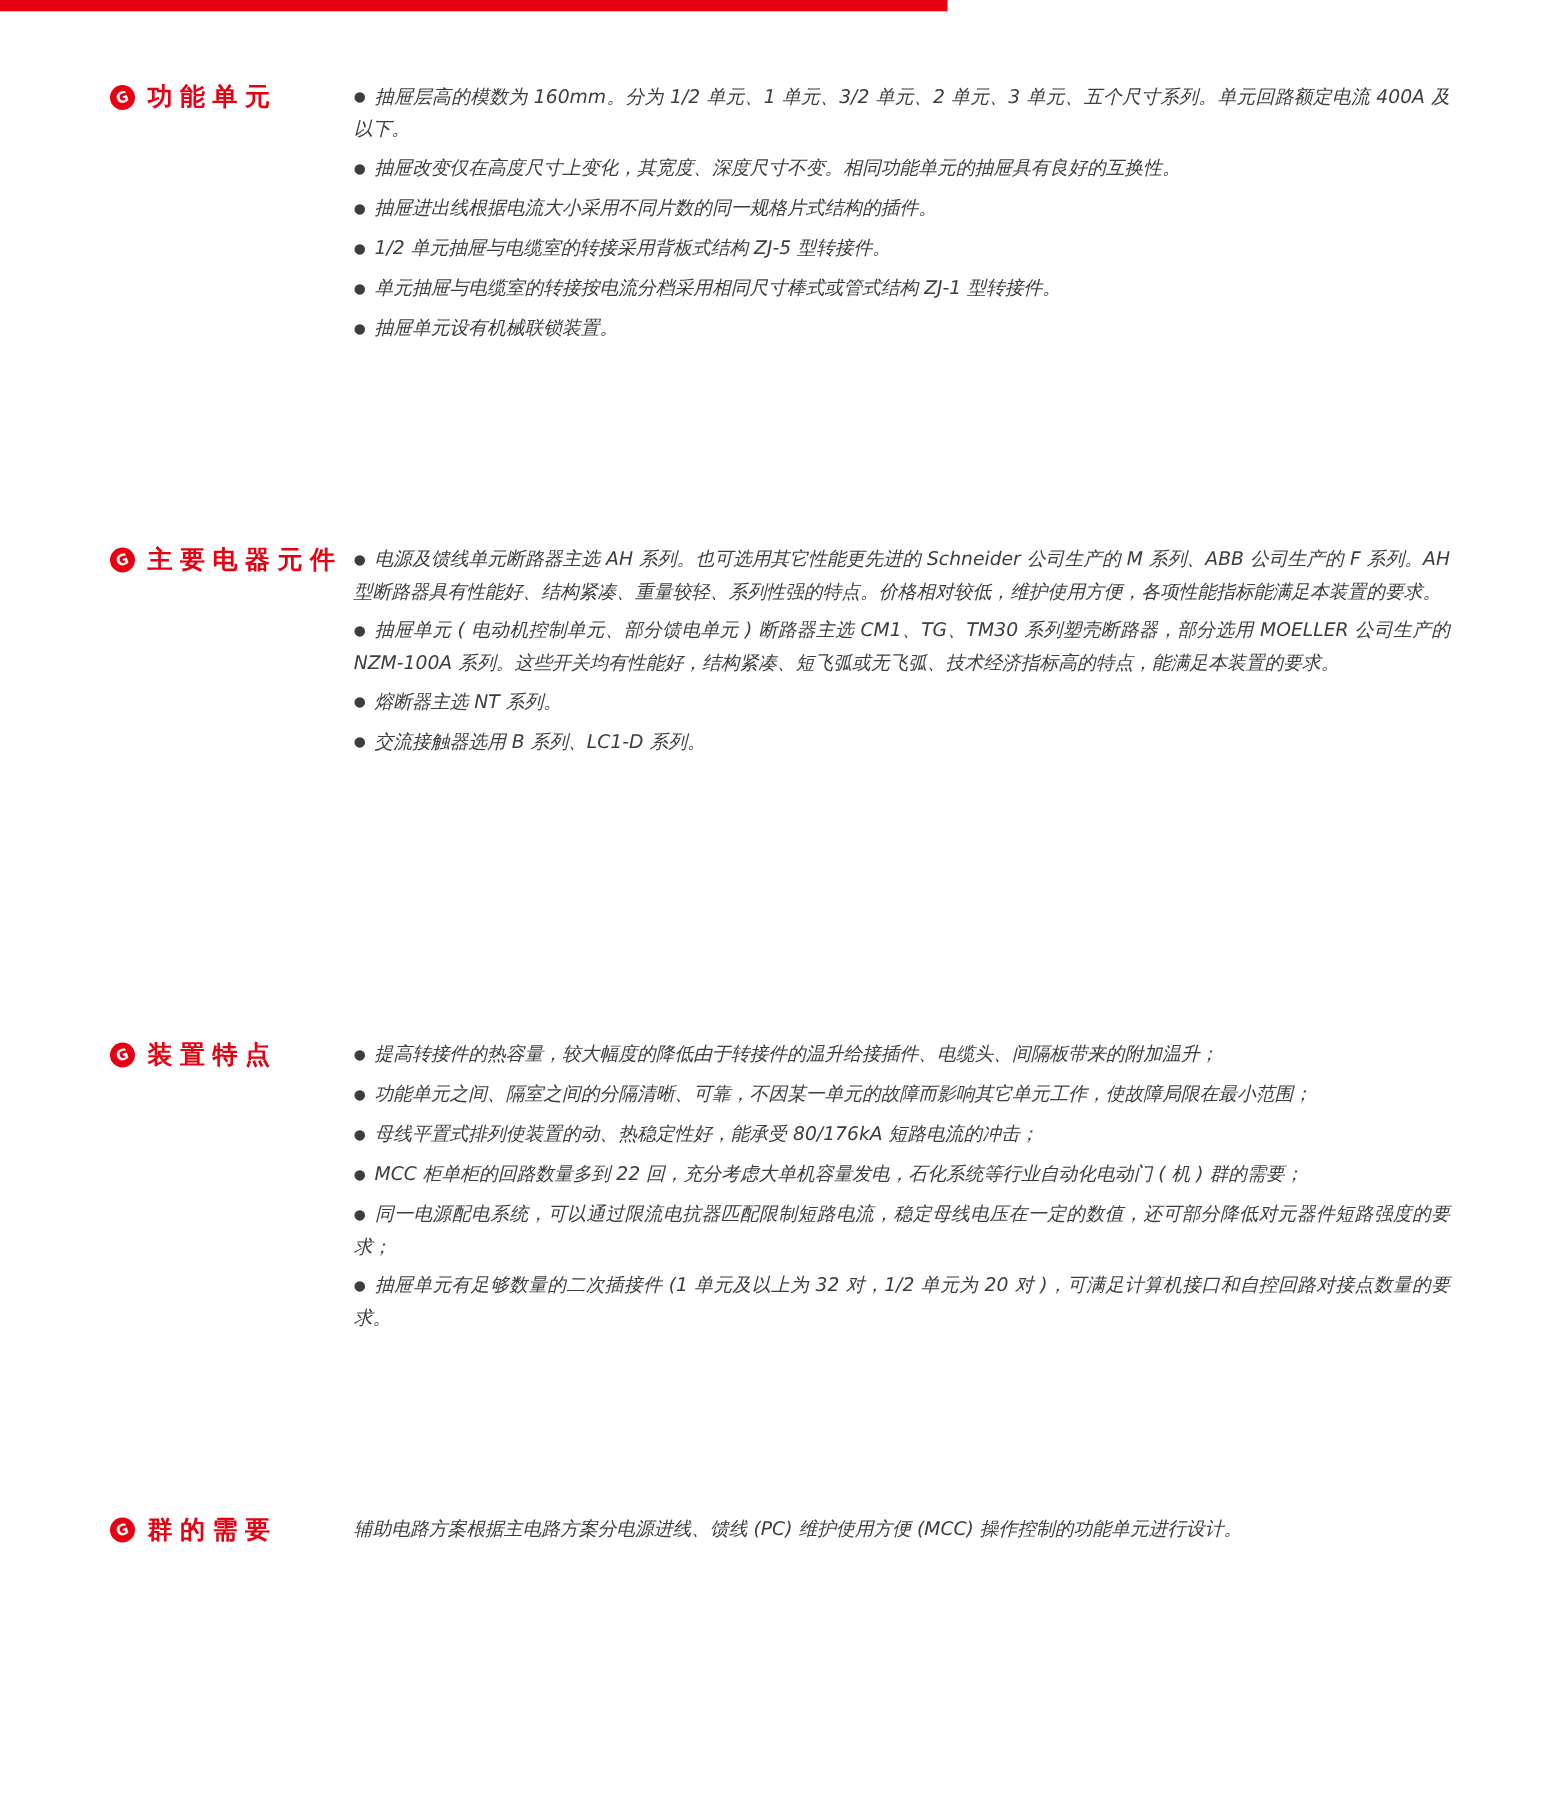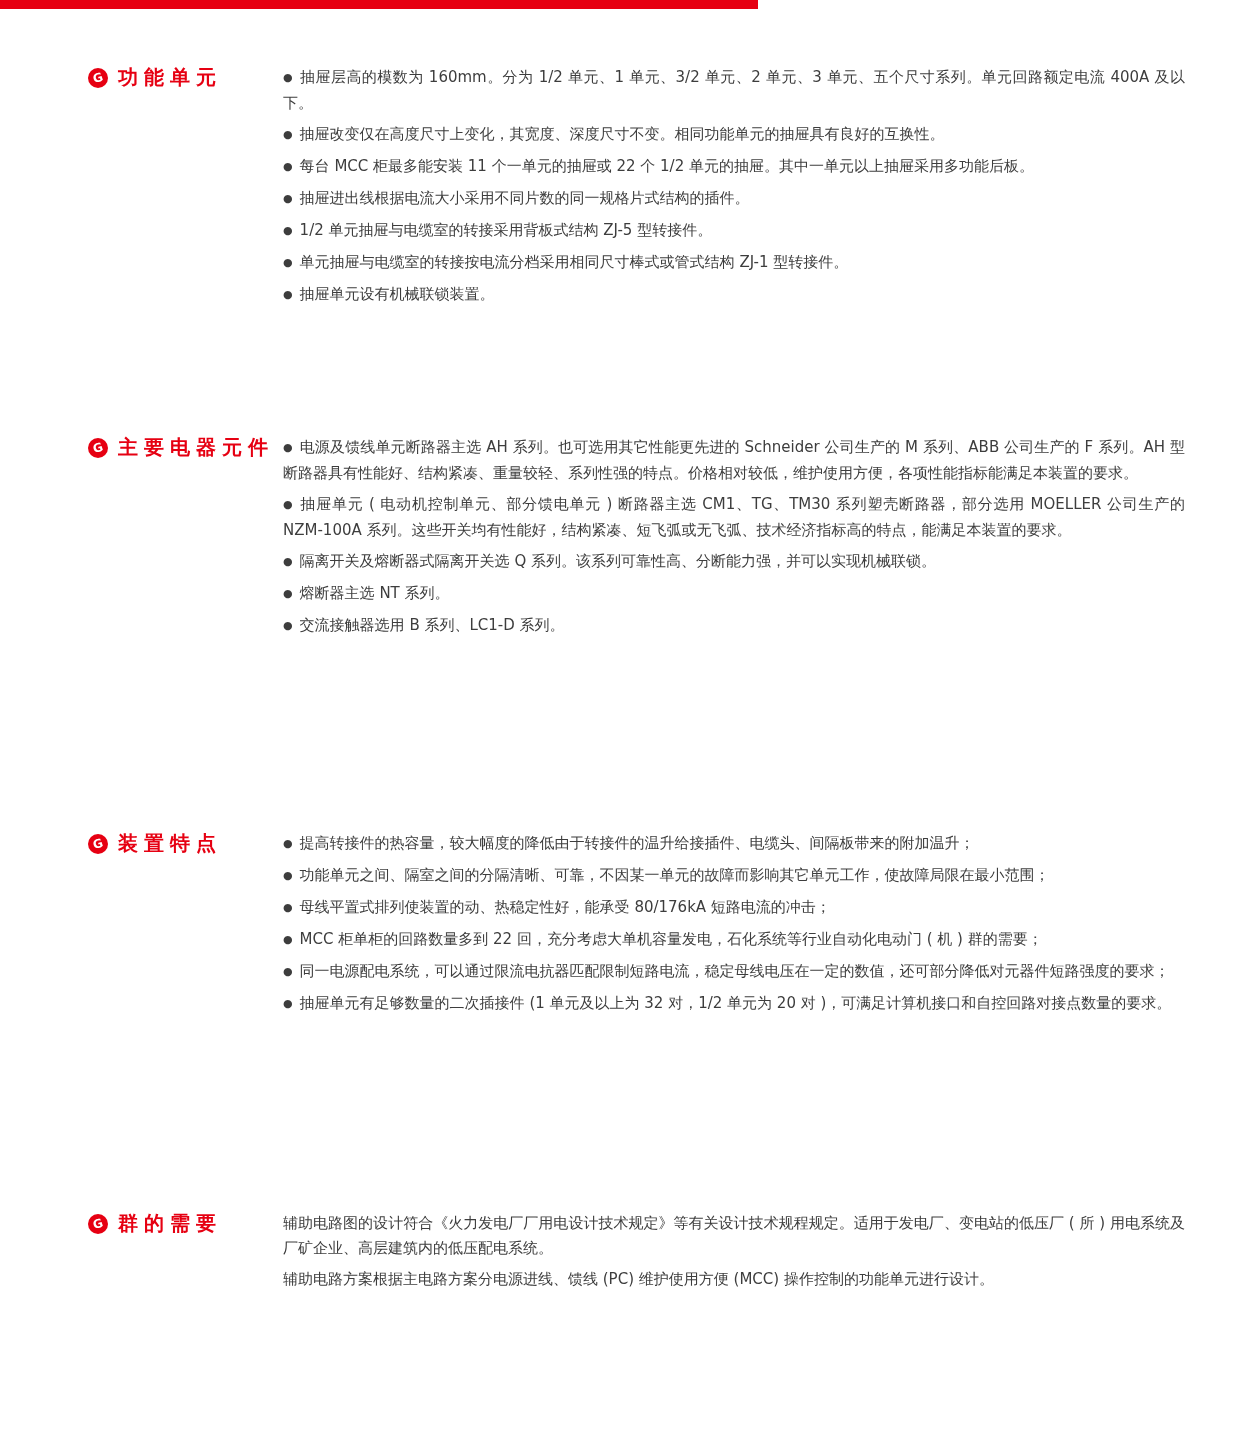--- a/index.html
+++ b/index.html
@@ -50,25 +50,26 @@
   .sec-title{
     margin:0;
     font-size:20px;
     font-weight:bold;
     color:var(--accent);
     letter-spacing:6px;
     line-height:25px;
   }
   .sec-body{
     margin-left:283px;
-    margin-right:56px;
+    margin-right:81px;
     font-size:15px;
     line-height:25px;
     text-align:justify;
     text-justify:inter-ideograph;
+    font-style:italic;
   }
   .sec-body p{margin:0 0 6px 0;}
   .dot{
     display:inline-block;
     font-size:11px;
     margin-right:7px;
     transform:translateY(-1px);
     color:var(--text);
   }
 </style>
@@ -82,39 +83,37 @@
   <section class="sec" style="top:65px">
     <div class="sec-head">
       <span class="badge">
           <span class="badge-glyph">G</span>
         </span>
       <h2 class="sec-title">功能单元</h2>
     </div>
     <div class="sec-body">
       <p class="bullet"><span class="dot">●</span><span>抽屉层高的模数为 160mm。分为 1/2 单元、1 单元、3/2 单元、2 单元、3 单元、五个尺寸系列。单元回路额定电流 400A 及以下。</span></p>
       <p class="bullet"><span class="dot">●</span><span>抽屉改变仅在高度尺寸上变化，其宽度、深度尺寸不变。相同功能单元的抽屉具有良好的互换性。</span></p>
-      <p class="bullet"><span class="dot">●</span><span>每台 MCC 柜最多能安装 11 个一单元的抽屉或 22 个 1/2 单元的抽屉。其中一单元以上抽屉采用多功能后板。</span></p>
       <p class="bullet"><span class="dot">●</span><span>抽屉进出线根据电流大小采用不同片数的同一规格片式结构的插件。</span></p>
       <p class="bullet"><span class="dot">●</span><span>1/2 单元抽屉与电缆室的转接采用背板式结构 ZJ-5 型转接件。</span></p>
       <p class="bullet"><span class="dot">●</span><span>单元抽屉与电缆室的转接按电流分档采用相同尺寸棒式或管式结构 ZJ-1 型转接件。</span></p>
       <p class="bullet"><span class="dot">●</span><span>抽屉单元设有机械联锁装置。</span></p>
     </div>
   </section>
 
   <section class="sec" style="top:435px">
     <div class="sec-head">
       <span class="badge">
           <span class="badge-glyph">G</span>
         </span>
       <h2 class="sec-title">主要电器元件</h2>
     </div>
     <div class="sec-body">
       <p class="bullet"><span class="dot">●</span><span>电源及馈线单元断路器主选 AH 系列。也可选用其它性能更先进的 Schneider 公司生产的 M 系列、ABB 公司生产的 F 系列。AH 型断路器具有性能好、结构紧凑、重量较轻、系列性强的特点。价格相对较低，维护使用方便，各项性能指标能满足本装置的要求。</span></p>
       <p class="bullet"><span class="dot">●</span><span>抽屉单元 ( 电动机控制单元、部分馈电单元 ) 断路器主选 CM1、TG、TM30 系列塑壳断路器，部分选用 MOELLER 公司生产的 NZM-100A 系列。这些开关均有性能好，结构紧凑、短飞弧或无飞弧、技术经济指标高的特点，能满足本装置的要求。</span></p>
-      <p class="bullet"><span class="dot">●</span><span>隔离开关及熔断器式隔离开关选 Q 系列。该系列可靠性高、分断能力强，并可以实现机械联锁。</span></p>
       <p class="bullet"><span class="dot">●</span><span>熔断器主选 NT 系列。</span></p>
       <p class="bullet"><span class="dot">●</span><span>交流接触器选用 B 系列、LC1-D 系列。</span></p>
     </div>
   </section>
 
   <section class="sec" style="top:831px">
     <div class="sec-head">
       <span class="badge">
           <span class="badge-glyph">G</span>
         </span>
@@ -131,18 +130,17 @@
   </section>
 
   <section class="sec" style="top:1211px">
     <div class="sec-head">
       <span class="badge">
           <span class="badge-glyph">G</span>
         </span>
       <h2 class="sec-title">群的需要</h2>
     </div>
     <div class="sec-body">
-      <p class="plain">辅助电路图的设计符合《火力发电厂厂用电设计技术规定》等有关设计技术规程规定。适用于发电厂、变电站的低压厂 ( 所 ) 用电系统及厂矿企业、高层建筑内的低压配电系统。</p>
       <p class="plain">辅助电路方案根据主电路方案分电源进线、馈线 (PC) 维护使用方便 (MCC) 操作控制的功能单元进行设计。</p>
     </div>
   </section>
 
 </div>
 
 </body></html>

